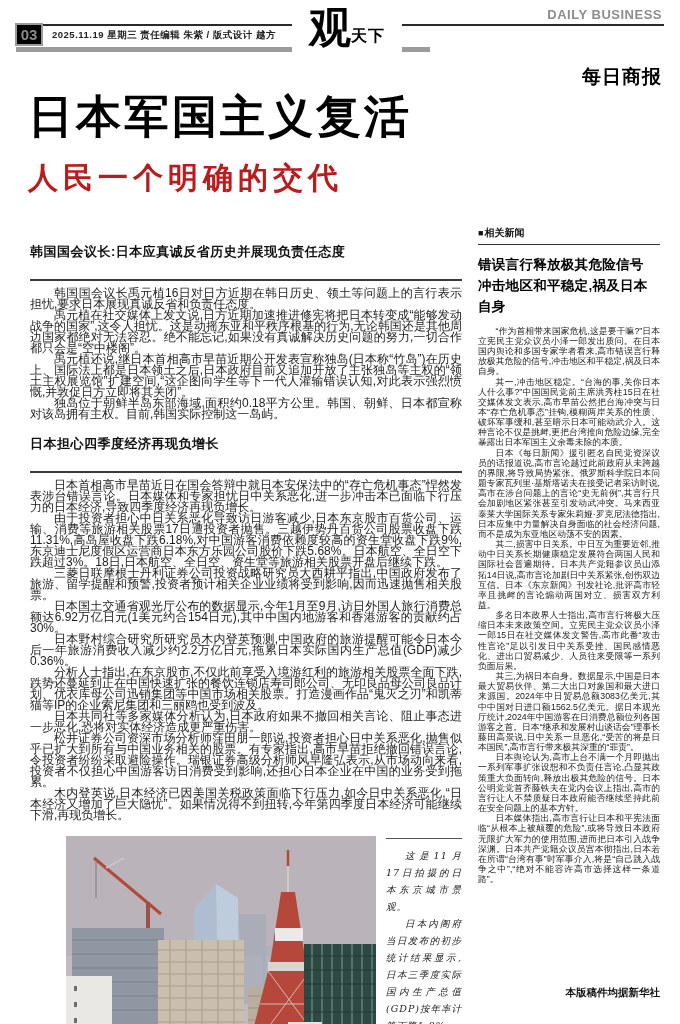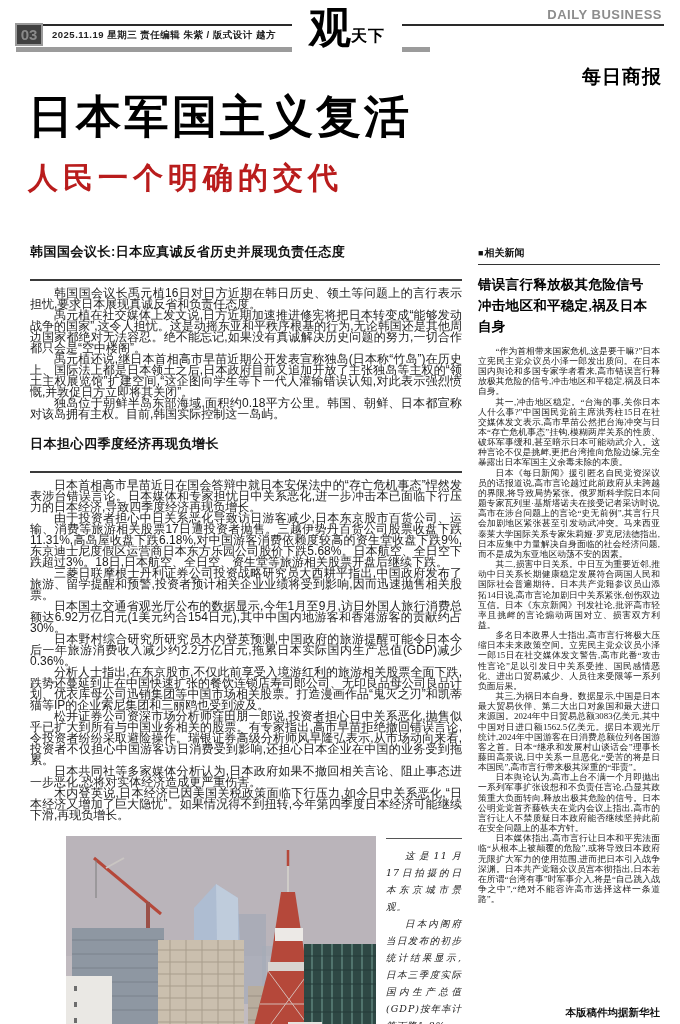--- a/index.html
+++ b/index.html
@@ -2,21 +2,21 @@
 <html><head>
 <meta charset="utf-8">
 <style>
   * { box-sizing: border-box; margin: 0; padding: 0; }
   html,body { background:#e8e8e8; }
   body { font-family: "Liberation Sans", sans-serif; }
   .page { position:relative; width:680px; height:1024px; background:#ffffff; overflow:hidden; margin:0 auto; color:#111; }
 
   
   .mh-rule { position:absolute; left:16px; right:16px; top:24px; height:2px; background:#2a2a2a; }
-  .page-num { position:absolute; left:15px; top:23px; width:28px; height:23px; border:2px solid #9a9a9a; background:#404040; color:#8a8a8a; font-weight:bold; font-size:15px; line-height:19px; text-align:center; }
+  .page-num { position:absolute; left:15px; top:23px; width:28px; height:23px; border:2px solid #9a9a9a; background:#000000; color:#8a8a8a; font-weight:bold; font-size:15px; line-height:19px; text-align:center; }
   .date-line { position:absolute; left:52px; top:29px; font-size:9.5px; font-weight:bold; color:#222; letter-spacing:0.5px; }
   .gray-bar { position:absolute; left:16px; top:47px; width:414px; height:5px; background:#9b9b9b; }
   .mh-logo { position:absolute; left:292px; top:4px; width:110px; height:52px; background:#fff; display:flex; align-items:flex-start; justify-content:center; z-index:2; }
   .logo-main { font-family:"DejaVu Serif", serif; font-size:42px; font-weight:900; line-height:48px; color:#000; }
   .logo-sub { font-size:16px; font-weight:900; color:#000; margin-top:22px; letter-spacing:1px; }
   .mh-en { position:absolute; right:18px; top:7px; font-size:13px; font-weight:bold; color:#8d8d8d; letter-spacing:0.5px; }
   .mh-cn { position:absolute; right:18px; top:28px; font-family:"DejaVu Serif", serif; font-size:19px; font-weight:700; color:#000; letter-spacing:1px;margin-top:36px; }
 
   
   .headline-block { position:absolute; left:28px; top:92px; width:440px; }
@@ -32,21 +32,21 @@
 
   
   .photo-block { display:flex; margin-left:15px;padding-left:21px; }
   .photo { width:310px; height:224px; flex:none; overflow:hidden; }
   .photo svg { display:block; }
   .caption { flex:1; margin-left:10px; padding-top:2px; }
   .cap-rule { border-top:1.5px solid #555; margin-bottom:8px; }
   .caption p { font-family:"DejaVu Serif", serif; font-style:italic; font-size:9.5px; line-height:17px; text-indent:2em; letter-spacing:1px; color:#222; text-align:justify; }
 
   
-  .sidebar { position:absolute; left:478px; top:246px; width:182px; height:766px;font-family:Liberation Serif, serif; }
+  .sidebar { position:absolute; left:478px; top:226px; width:182px; height:766px; }
   .kicker { font-size:10px; font-weight:800; color:#111; padding-bottom:4px; border-bottom:1.5px solid #333; }
   .kicker .bullet { font-size:9px; margin-right:1px; }
   .sb-head { font-size:13.5px; font-weight:800; color:#000; line-height:1.55; margin:10px 0 8px 0; letter-spacing:0.3px; }
   .sb-body { height:652px; overflow:hidden; }
   .sb-body p { font-size:8.8px; line-height:10.15px; }
   .credit { text-align:right; font-size:10.5px; font-weight:800; color:#111; margin-top:8px; }
 </style>
 </head>
 <body>
 
@@ -84,22 +84,22 @@
 
     <article class="article-2">
       <h3 class="sec-head">日本担心四季度经济再现负增长</h3>
       <div class="body-text">
           <p>日本首相高市早苗近日在国会答辩中就日本安保法中的“存亡危机事态”悍然发表涉台错误言论。日本媒体和专家担忧日中关系恶化,进一步冲击本已面临下行压力的日本经济,导致四季度经济再现负增长。</p>
           <p>由于投资者担心中日关系恶化导致访日游客减少,日本东京股市百货公司、运输、消费等旅游相关股票17日遭投资者抛售。三越伊势丹百货公司股票收盘下跌11.31%,高岛屋收盘下跌6.18%,对中国游客消费依赖度较高的资生堂收盘下跌9%,东京迪士尼度假区运营商日本东方乐园公司股价下跌5.68%。日本航空、全日空下跌超过3%。18日,日本航空、全日空、资生堂等旅游相关股票开盘后继续下跌。</p>
           <p>三菱日联摩根士丹利证券公司投资战略研究员大西耕平指出,中国政府发布了旅游、留学提醒和预警,投资者预计相关企业业绩将受到影响,因而迅速抛售相关股票。</p>
           <p>日本国土交通省观光厅公布的数据显示,今年1月至9月,访日外国人旅行消费总额达6.92万亿日元(1美元约合154日元),其中中国内地游客和香港游客的贡献约占30%。</p>
           <p>日本野村综合研究所研究员木内登英预测,中国政府的旅游提醒可能令日本今后一年旅游消费收入减少约2.2万亿日元,拖累日本实际国内生产总值(GDP)减少0.36%。</p>
           <p>分析人士指出,在东京股市,不仅此前享受入境游红利的旅游相关股票全面下跌,跌势还蔓延到正在中国快速扩张的餐饮连锁店寿司郎公司、无印良品母公司良品计划、优衣库母公司迅销集团等中国市场相关股票。打造漫画作品“鬼灭之刃”和凯蒂猫等IP的企业索尼集团和三丽鸥也受到波及。</p>
+          <p>日本共同社等多家媒体分析认为,日本政府如果不撤回相关言论、阻止事态进一步恶化,恐将对实体经济造成更严重伤害。</p>
           <p>松井证券公司资深市场分析师窪田朋一郎说,投资者担心日中关系恶化,抛售似乎已扩大到所有与中国业务相关的股票。有专家指出,高市早苗拒绝撤回错误言论,令投资者纷纷采取避险操作。瑞银证券高级分析师风早隆弘表示,从市场动向来看,投资者不仅担心中国游客访日消费受到影响,还担心日本企业在中国的业务受到拖累。</p>
-          <p>日本共同社等多家媒体分析认为,日本政府如果不撤回相关言论、阻止事态进一步恶化,恐将对实体经济造成更严重伤害。</p>
           <p>木内登英说,日本经济已因美国关税政策面临下行压力,如今日中关系恶化,“日本经济又增加了巨大隐忧”。如果情况得不到扭转,今年第四季度日本经济可能继续下滑,再现负增长。</p>
         </div>
     </article>
 
     <figure class="photo-block">
       <div class="photo">
         <svg width="310" height="224" viewBox="0 0 310 224" xmlns="http://www.w3.org/2000/svg">
 
           <rect x="0" y="0" width="310" height="224" fill="#bab4ba"></rect>
           <rect x="0" y="120" width="310" height="104" fill="#c1bbc0"></rect>

